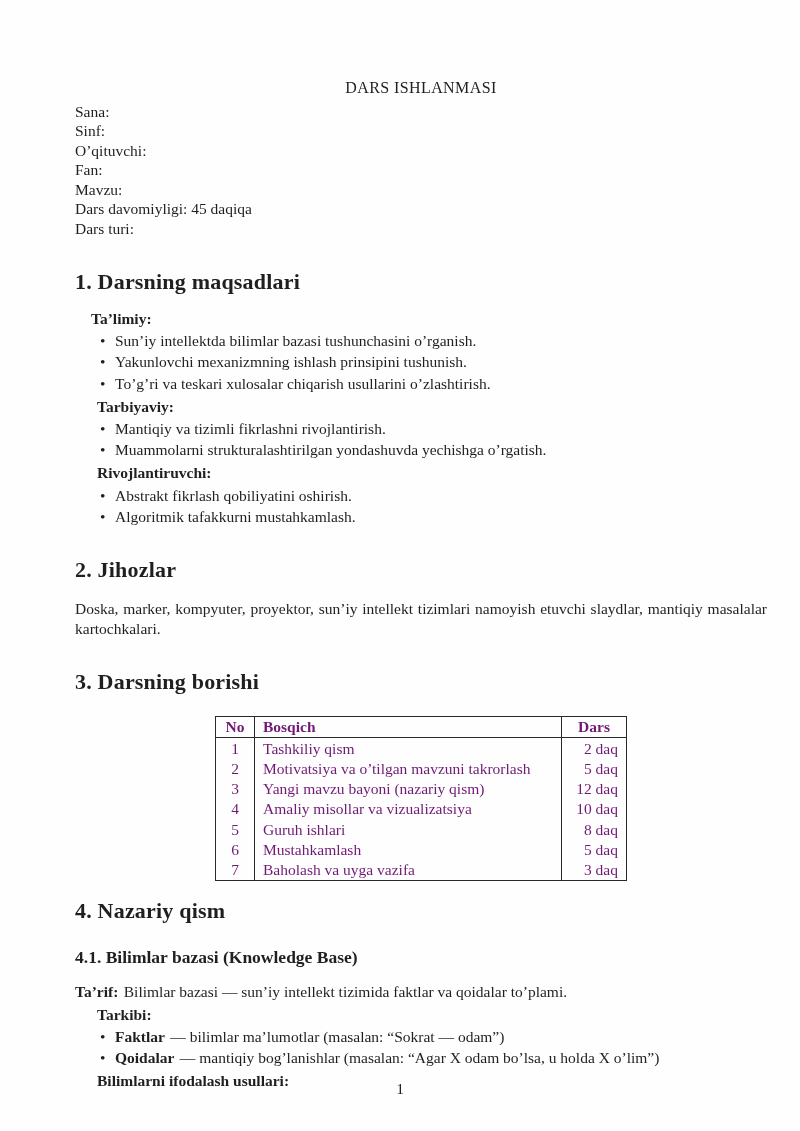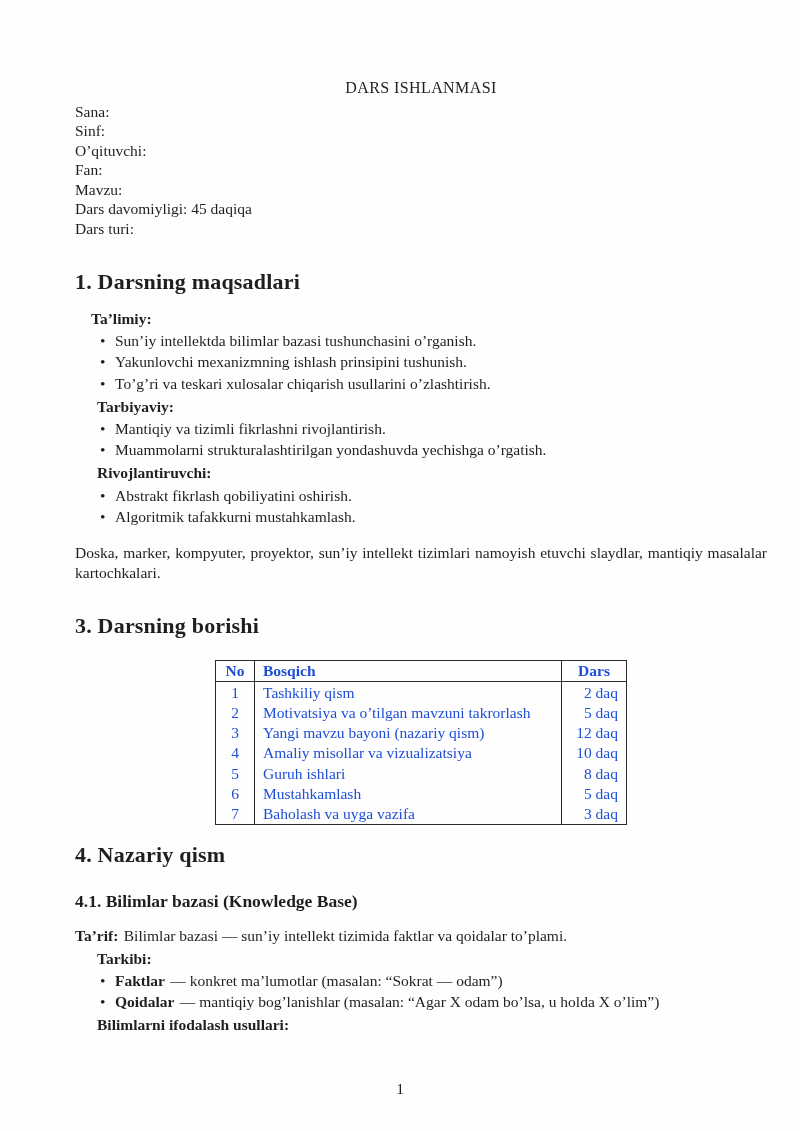--- a/index.html
+++ b/index.html
@@ -66,21 +66,21 @@
   }
   .term { margin-right: 0.1em; }
   .table-wrap {
     display: flex;
     justify-content: center;
     margin: 21px 0 12px 0;
   }
   table.stage-table {
     border-collapse: collapse;
     font-size: 15.5px;
-    color: #1d4ed8;
+    color: #701a75;
   }
   table.stage-table th, table.stage-table td {
     border-left: 1px solid #2a2a2a;
     padding: 0.5px 8px;
     line-height: 19.3px;
     font-weight: normal;
   }
   table.stage-table th { font-weight: bold; }
   table.stage-table th:first-child, table.stage-table td:first-child { border-left: none; }
   table.stage-table { border: 1px solid #2a2a2a; }
@@ -129,20 +129,21 @@
     <li><span class="bullet">•</span><span>Mantiqiy va tizimli fikrlashni rivojlantirish.</span></li>
     <li><span class="bullet">•</span><span>Muammolarni strukturalashtirilgan yondashuvda yechishga o’rgatish.</span></li>
   </ul>
 
   <div class="group-label">Rivojlantiruvchi:</div>
   <ul class="bullets">
     <li><span class="bullet">•</span><span>Abstrakt fikrlash qobiliyatini oshirish.</span></li>
     <li><span class="bullet">•</span><span>Algoritmik tafakkurni mustahkamlash.</span></li>
   </ul>
 
+  <h1>2. Jihozlar</h1>
   <p class="para">Doska, marker, kompyuter, proyektor, sun’iy intellekt tizimlari namoyish etuvchi slaydlar, mantiqiy masalalar kartochkalari.</p>
 
   <h1>3. Darsning borishi</h1>
 
   <div class="table-wrap">
     <table class="stage-table">
       <thead>
         <tr>
           <th class="col-no">No</th>
           <th class="col-stage">Bosqich</th>
@@ -190,21 +191,21 @@
   </div>
 
   <h1 class="tight-top">4. Nazariy qism</h1>
   <h2>4.1. Bilimlar bazasi (Knowledge Base)</h2>
 
   <div class="tarif-line"><span class="b term">Ta’rif:</span><span> Bilimlar bazasi — sun’iy intellekt tizimida faktlar va qoidalar to’plami.</span></div>
 
   <div class="group-label">Tarkibi:</div>
 
   <ul class="bullets">
-    <li><span class="bullet">•</span><span class="b term">Faktlar</span><span> — konkret ma’lumotlar (masalan: “Sokrat — odam”)</span></li>
+    <li><span class="bullet">•</span><span class="b term">Faktlar</span><span> — bilimlar ma’lumotlar (masalan: “Sokrat — odam”)</span></li>
     <li><span class="bullet">•</span><span class="b term">Qoidalar</span><span> — mantiqiy bog’lanishlar (masalan: “Agar X odam bo’lsa, u holda X o’lim”)</span></li>
   </ul>
 
   <div class="group-label">Bilimlarni ifodalash usullari:</div>
 
   <div class="page-number">1</div>
 
 </div>
 
 </body></html>

